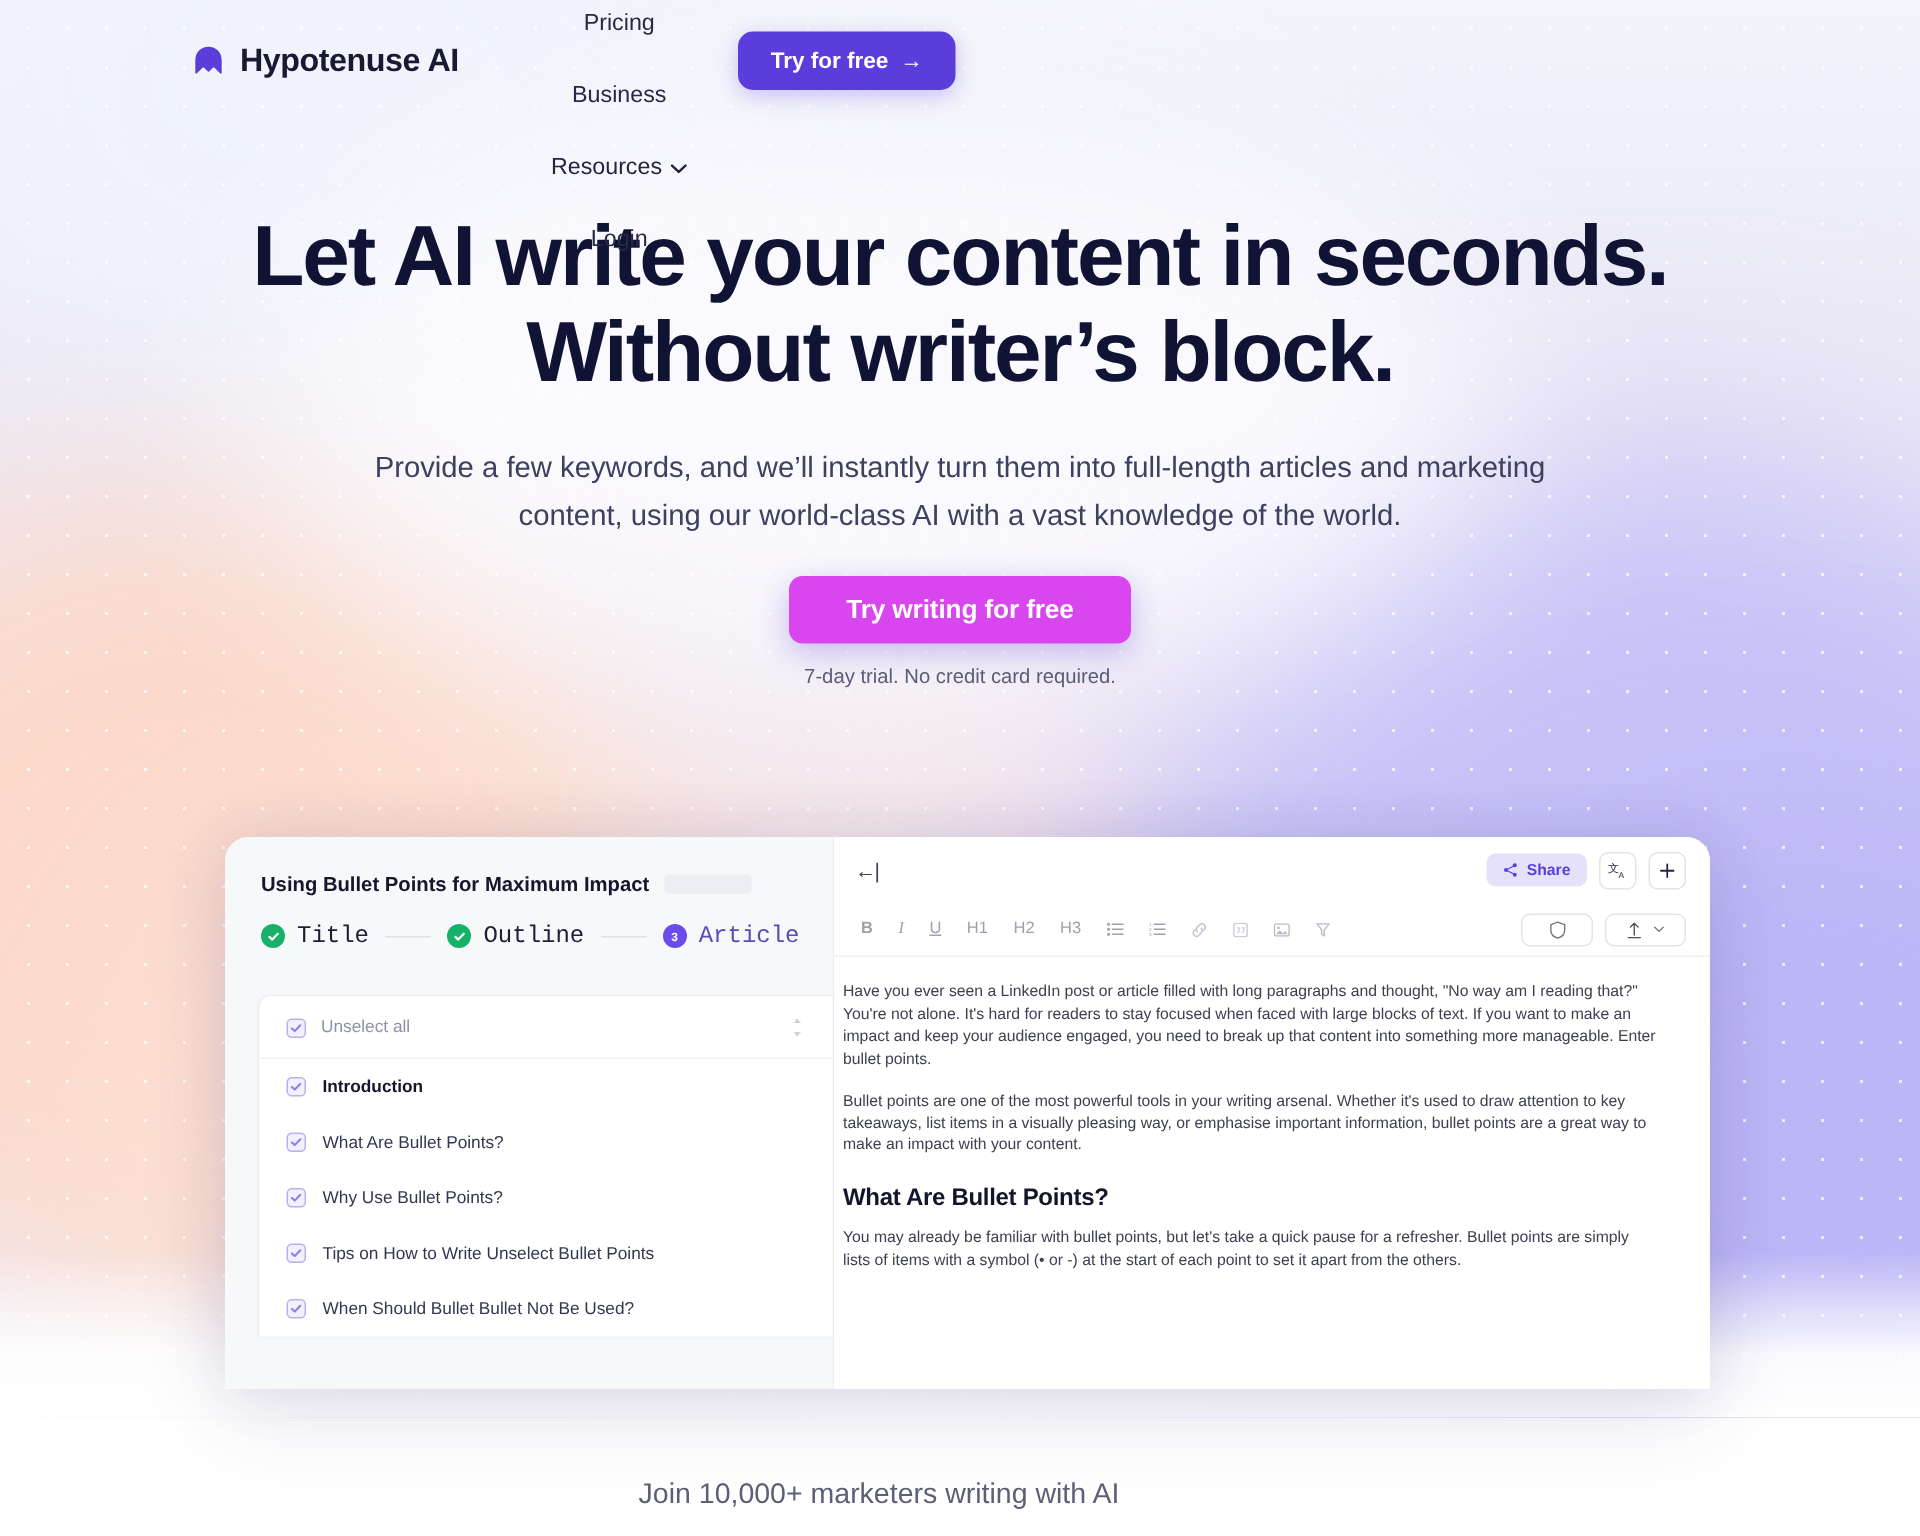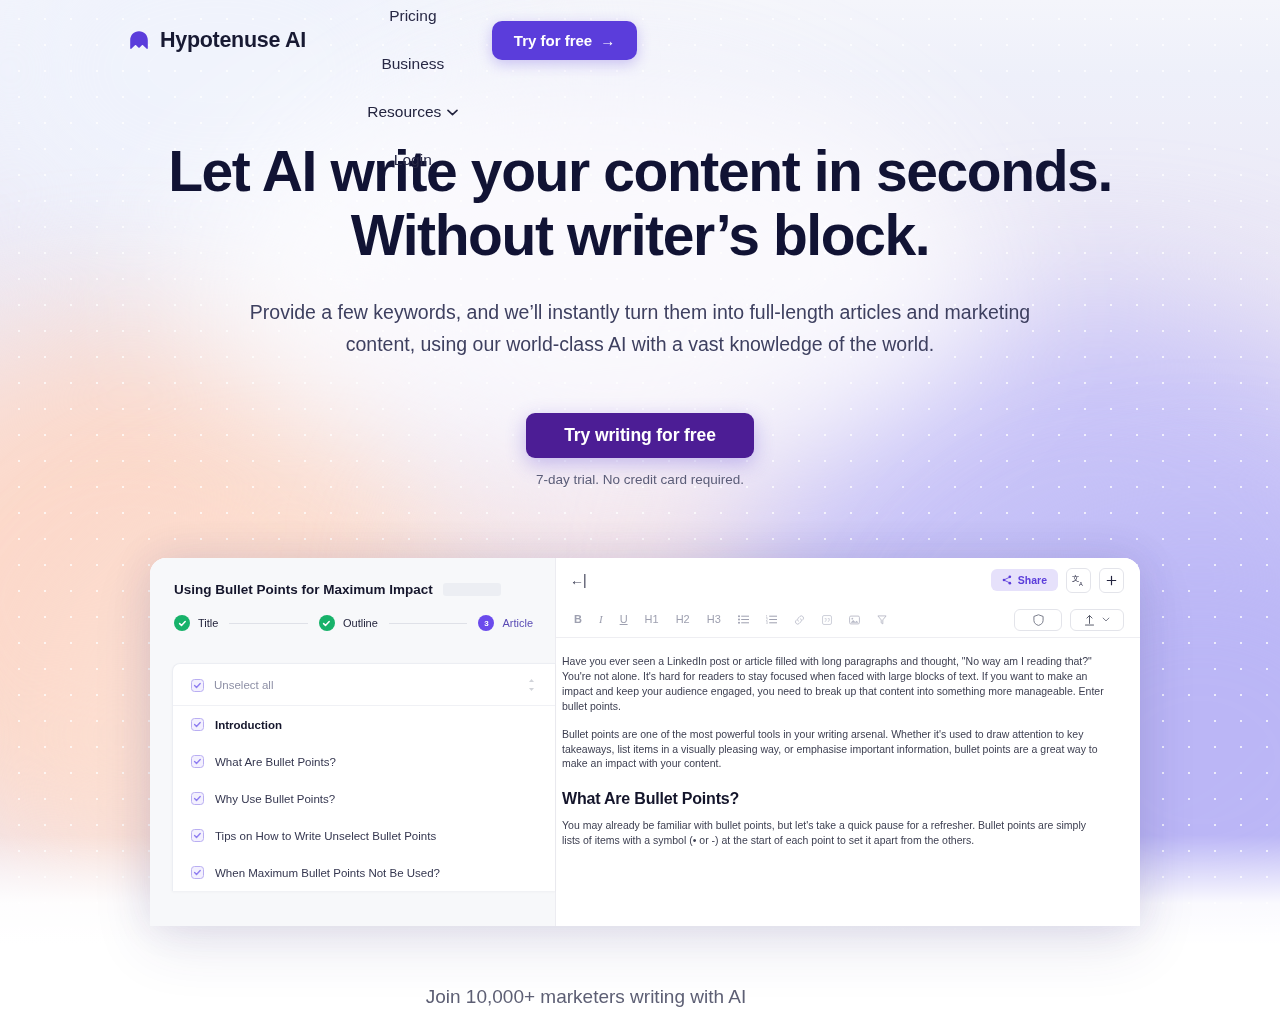--- a/index.html
+++ b/index.html
@@ -73,22 +73,22 @@
     font-size:57px; line-height:1.12; font-weight:700;
     color:#111334; letter-spacing:-1.4px;
   }
   .hero h1 .l2 { display:block; }
   .hero p {
     margin: 28px auto 0; max-width: 790px;
     font-size:19.5px; line-height:1.65; color:#3e4060; font-weight:400;
   }
   .cta-main {
     display:inline-flex; align-items:center; justify-content:center;
-    margin-top: 53px;
-    background:#4c1d95; color:#fff; border:none; cursor:pointer;
+    margin-top: 24px;
+    background:#d946ef; color:#fff; border:none; cursor:pointer;
     font-size:17.5px; font-weight:700; letter-spacing:-.1px;
     padding: 0 38px; height:45px; border-radius:9px;
     box-shadow: 0 6px 20px rgba(79,52,212,.30);
   }
   .cta-sub { margin-top:14px; font-size:13.5px; color:#5b5d78; }
 
   
   .app {
     position:absolute; left:150px; top:558px; width:990px; height:368px;
     background:#fff; border-radius:16px 16px 0 0; overflow:hidden;
@@ -104,21 +104,21 @@
 
   .steps { display:flex; align-items:center; margin-top:18px; }
   .step { display:flex; align-items:center; gap:8px; }
   .step-dot {
     width:16px; height:16px; border-radius:50%;
     display:flex; align-items:center; justify-content:center;
     font-size:8px; color:#fff; font-weight:700; flex:none;
   }
   .step-dot.done { background:#17b26a; }
   .step-dot.active { background:#6b4bec; }
-  .step-label { font-size:11px; color:#1d1e37; }
+  .step-label { font-size:16px; color:#1d1e37;font-family:Liberation Mono, monospace; }
   .step-label.muted { color:#5a4bb5; }
   .step-line { flex:1; height:1px; background:#dfe1e8; margin: 0 11px; }
 
   .outline-card {
     position:absolute; left:22px; right:0; top:105px;
     background:#fff; border-radius:8px 0 0 0;
     border:1px solid #eceef3; border-right:none; border-bottom:none;
     box-shadow: 0 1px 3px rgba(30,30,60,.04);
   }
   .outline-head {
@@ -332,21 +332,21 @@
               </svg>
           </span>
           <span class="oi-label">Tips on How to Write Unselect Bullet Points</span>
         </div>
         <div class="outline-item">
           <span class="ck">
             <svg width="9" height="9" viewBox="0 0 9 9">
                 <path d="M1.6 4.6 L3.5 6.4 L7.2 2.5" fill="none" stroke="#8f7ef0" stroke-width="1.4" stroke-linecap="round" stroke-linejoin="round"></path>
               </svg>
           </span>
-          <span class="oi-label">When Maximum Bullet Points Not Be Used?</span>
+          <span class="oi-label">When Should Bullet Bullet Not Be Used?</span>
         </div>
       </div>
     </div>
 
     <div class="app-right">
       <div class="ed-topbar">
         <span class="ed-back">←|</span>
         <div class="ed-top-right">
           <button class="btn-share">
             <svg width="10" height="10" viewBox="0 0 12 12">

